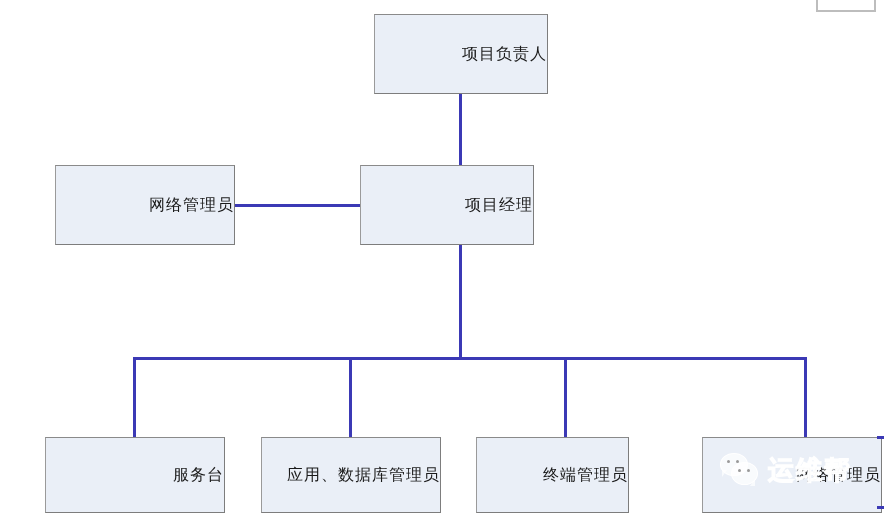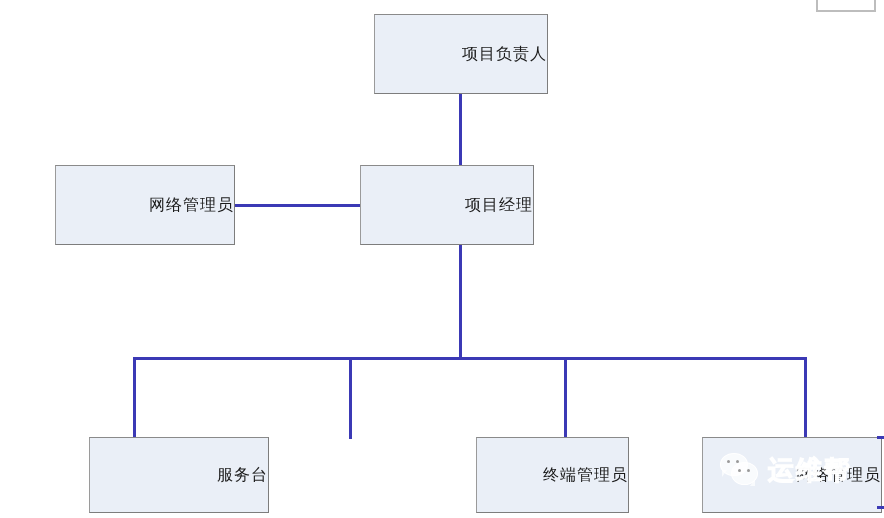--- a/index.html
+++ b/index.html
@@ -36,21 +36,21 @@
   }
   .node .node-label {
     display: block;
     line-height: 1;
   }
 
   
   #node-director   { left: 374px; top: 14px;  width: 174px; height: 80px; }
   #node-tech-lead  { left: 55px;  top: 165px; width: 180px; height: 80px; }
   #node-manager    { left: 360px; top: 165px; width: 174px; height: 80px; }
-  #node-service-desk { left: 45px;  top: 437px; width: 180px; height: 76px; margin-left: 44px; }
+  #node-service-desk { left: 45px;  top: 437px; width: 180px; height: 76px; }
   #node-app-dba      { left: 261px; top: 437px; width: 180px; height: 76px; }
   #node-terminal     { left: 476px; top: 437px; width: 153px; height: 76px; }
   #node-network      { left: 702px; top: 437px; width: 180px; height: 76px; }
 
   
   .line {
     position: absolute;
     background: #3b39b5;
   }
   .line-v { width: 3px; }
@@ -162,20 +162,23 @@
   </div>
 
   <div class="node" id="node-manager">
     <span class="node-label">项目经理</span>
   </div>
 
   <div class="node" id="node-service-desk">
     <span class="node-label">服务台</span>
   </div>
 
+  <div class="node" id="node-app-dba">
+    <span class="node-label">应用、数据库管理员</span>
+  </div>
 
   <div class="node" id="node-terminal">
     <span class="node-label">终端管理员</span>
   </div>
 
   <div class="node" id="node-network">
     <span class="node-label">网络管理员</span>
   </div>
 
   <div class="tick" id="tick-top"></div>

